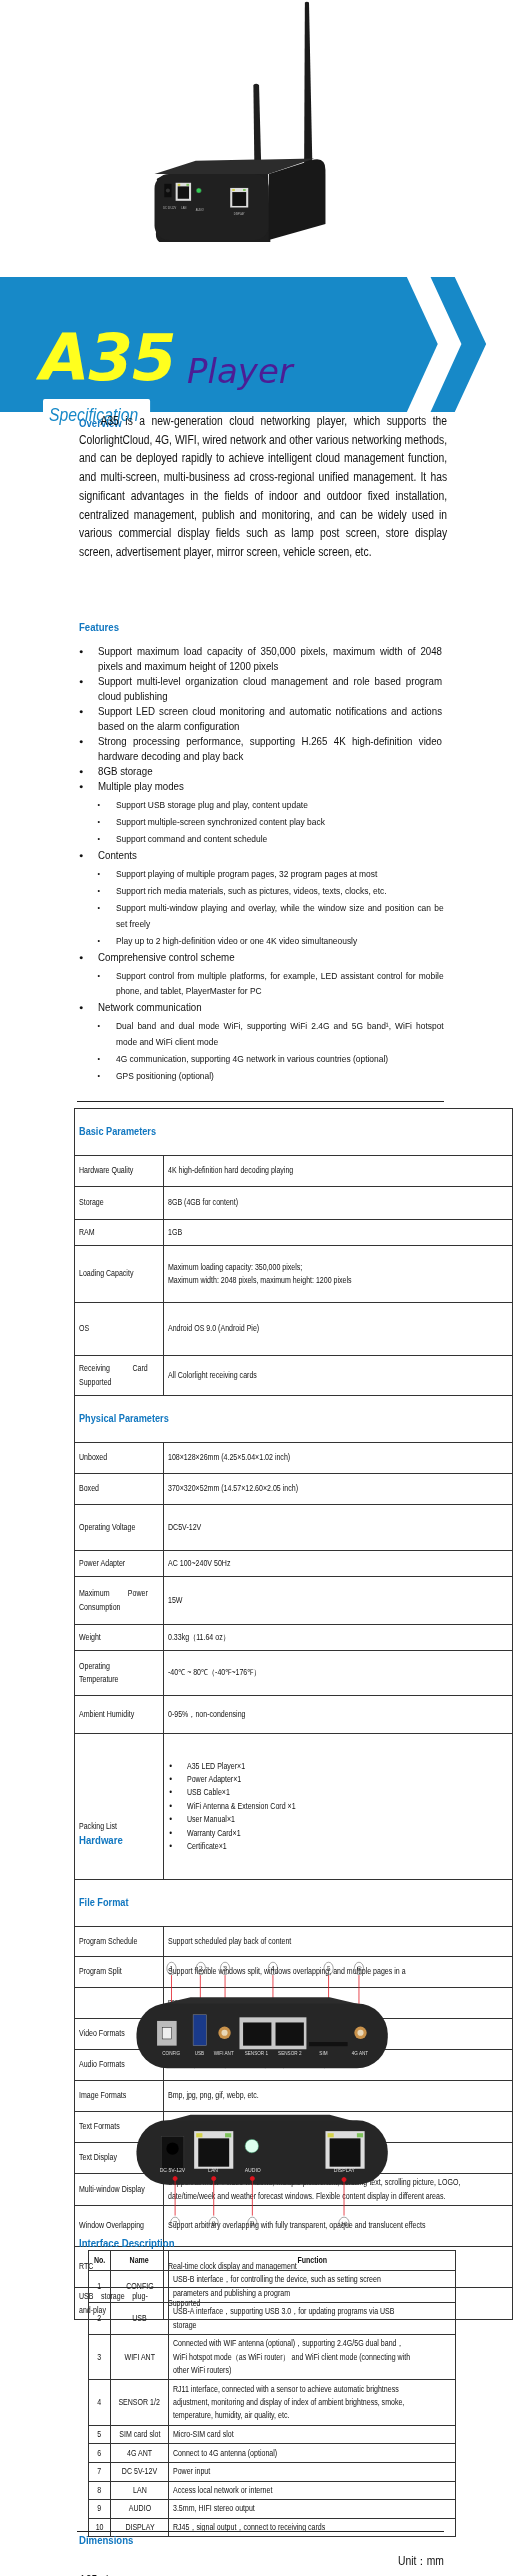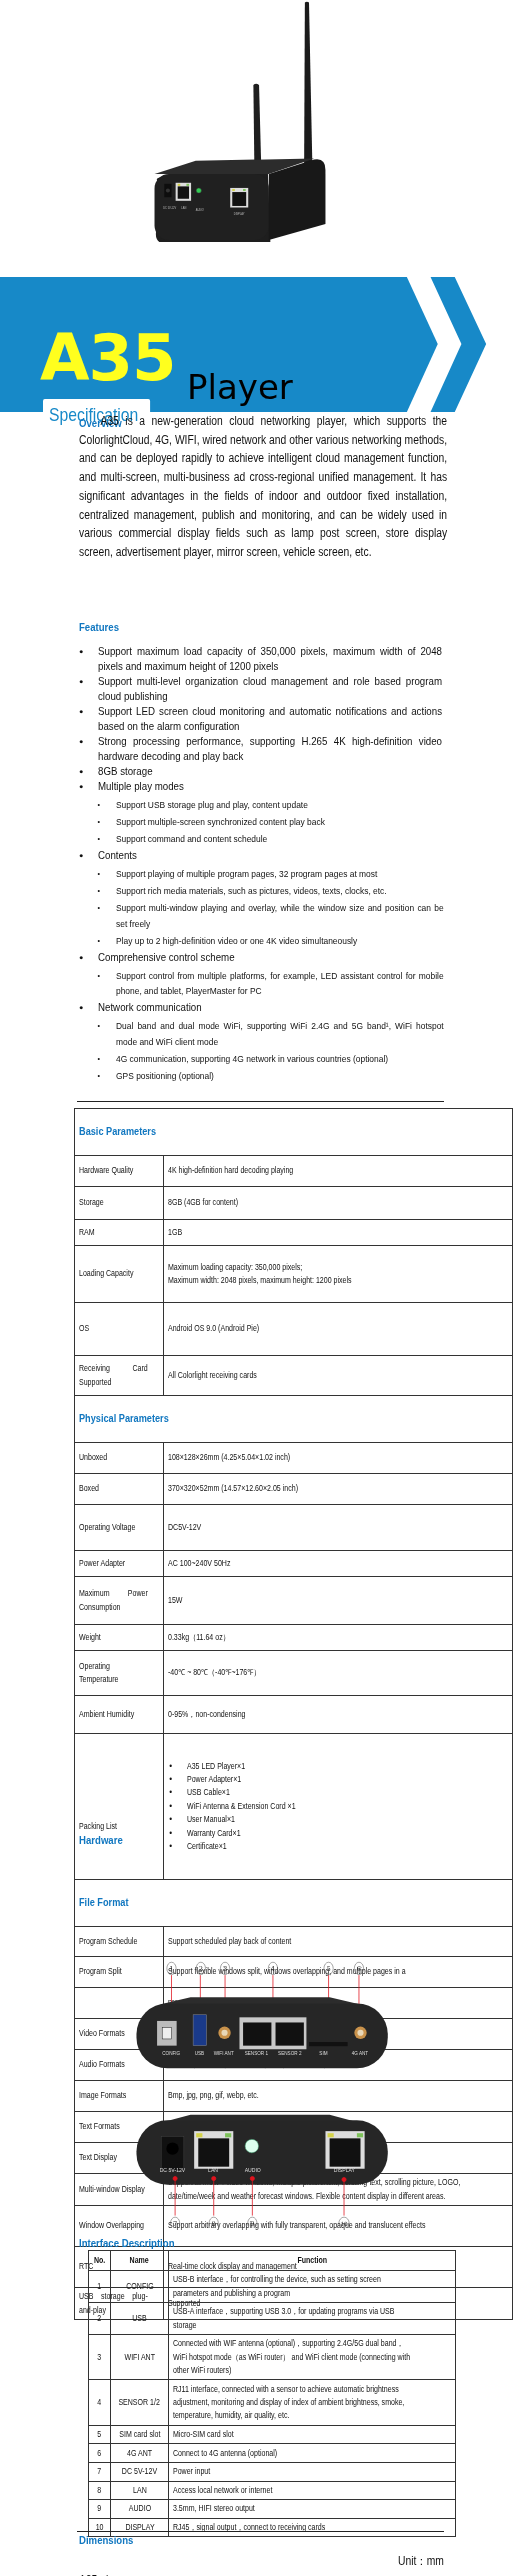--- a/index.html
+++ b/index.html
@@ -4,24 +4,24 @@
 <style>
   * { box-sizing: border-box; margin: 0; padding: 0; }
   body { width: 515px; background: #fff; font-family: "Liberation Sans", sans-serif; color: #111; }
   .page { position: relative; width: 515px; height: 3024px; overflow: hidden; background: #fff; }
 
   
   .hero { position: absolute; left: 0; top: 0; width: 515px; height: 242px; }
   .hero svg { position: absolute; left: 0; top: 0; }
 
   
-  .banner { position: absolute; left: 0; top: 277px; width: 515px; height: 135px; }
+  .banner { position: absolute; left: 0; top: 277px; width: 515px; height: 135px; font-style: italic; }
   .banner svg { position: absolute; left: 0; top: 0; }
   .banner-model { position: absolute; left: 40px; top: 49px; font-size: 64px; font-weight: bold; color: #ffff1e; letter-spacing: -1px; line-height: 1; font-family: "DejaVu Sans", sans-serif; }
-  .banner-title { position: absolute; left: 187px; top: 93px; font-size: 34px; color: #000000; line-height: 1; font-family: "DejaVu Sans", sans-serif; }
+  .banner-title { position: absolute; left: 187px; top: 77px; font-size: 34px; color: #4c1d95; line-height: 1; font-family: "DejaVu Sans", sans-serif; }
   .spec-tag { position: absolute; left: 43px; top: 70px; width: 126px; height: 27px; background: #fff; border-radius: 2.1px 2.1px 5.2px 2.1px; color: #1789c8; font-size: 18.5px; padding: 5.2px 0 0 7.2px; font-family: "Liberation Sans", sans-serif; transform: scaleX(0.85); transform-origin: left; }
   .spec-tag span { display:inline-block; }
 
   .content { position: absolute; left: 79px; width: 364px; }
   .h2 { color: #1177c0; font-weight: bold; font-size: 11.3px; transform: scaleX(0.85); transform-origin: left; display: block; }
   .para { font-size: 12px; line-height: 18.5px; text-align: justify; transform: scaleX(0.86); transform-origin: left; width: 428px; }
   .para .indent { display: inline-block; width: 25px; }
 
   ul.feat { list-style: none; }
   ul.feat > li { position: relative; padding-left: 18.5px; font-size: 11.3px; line-height: 15px; margin-bottom: 0; }

